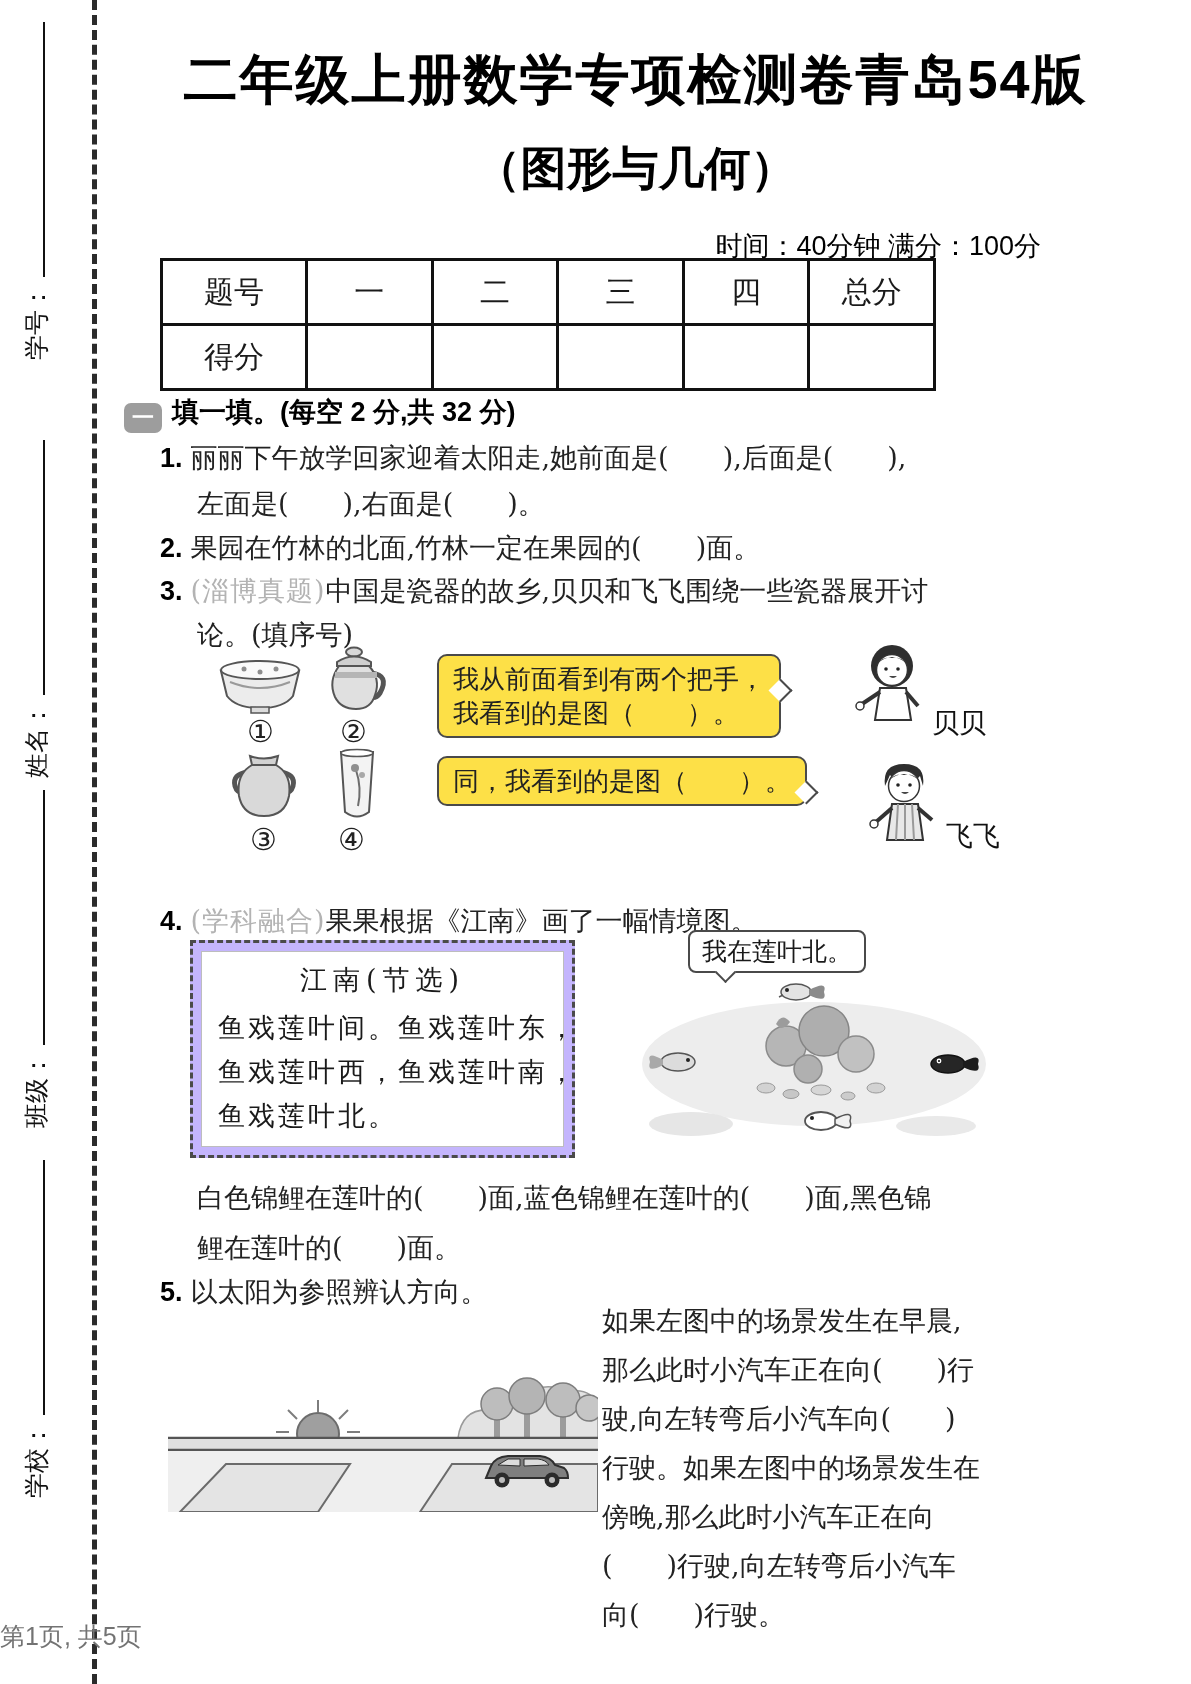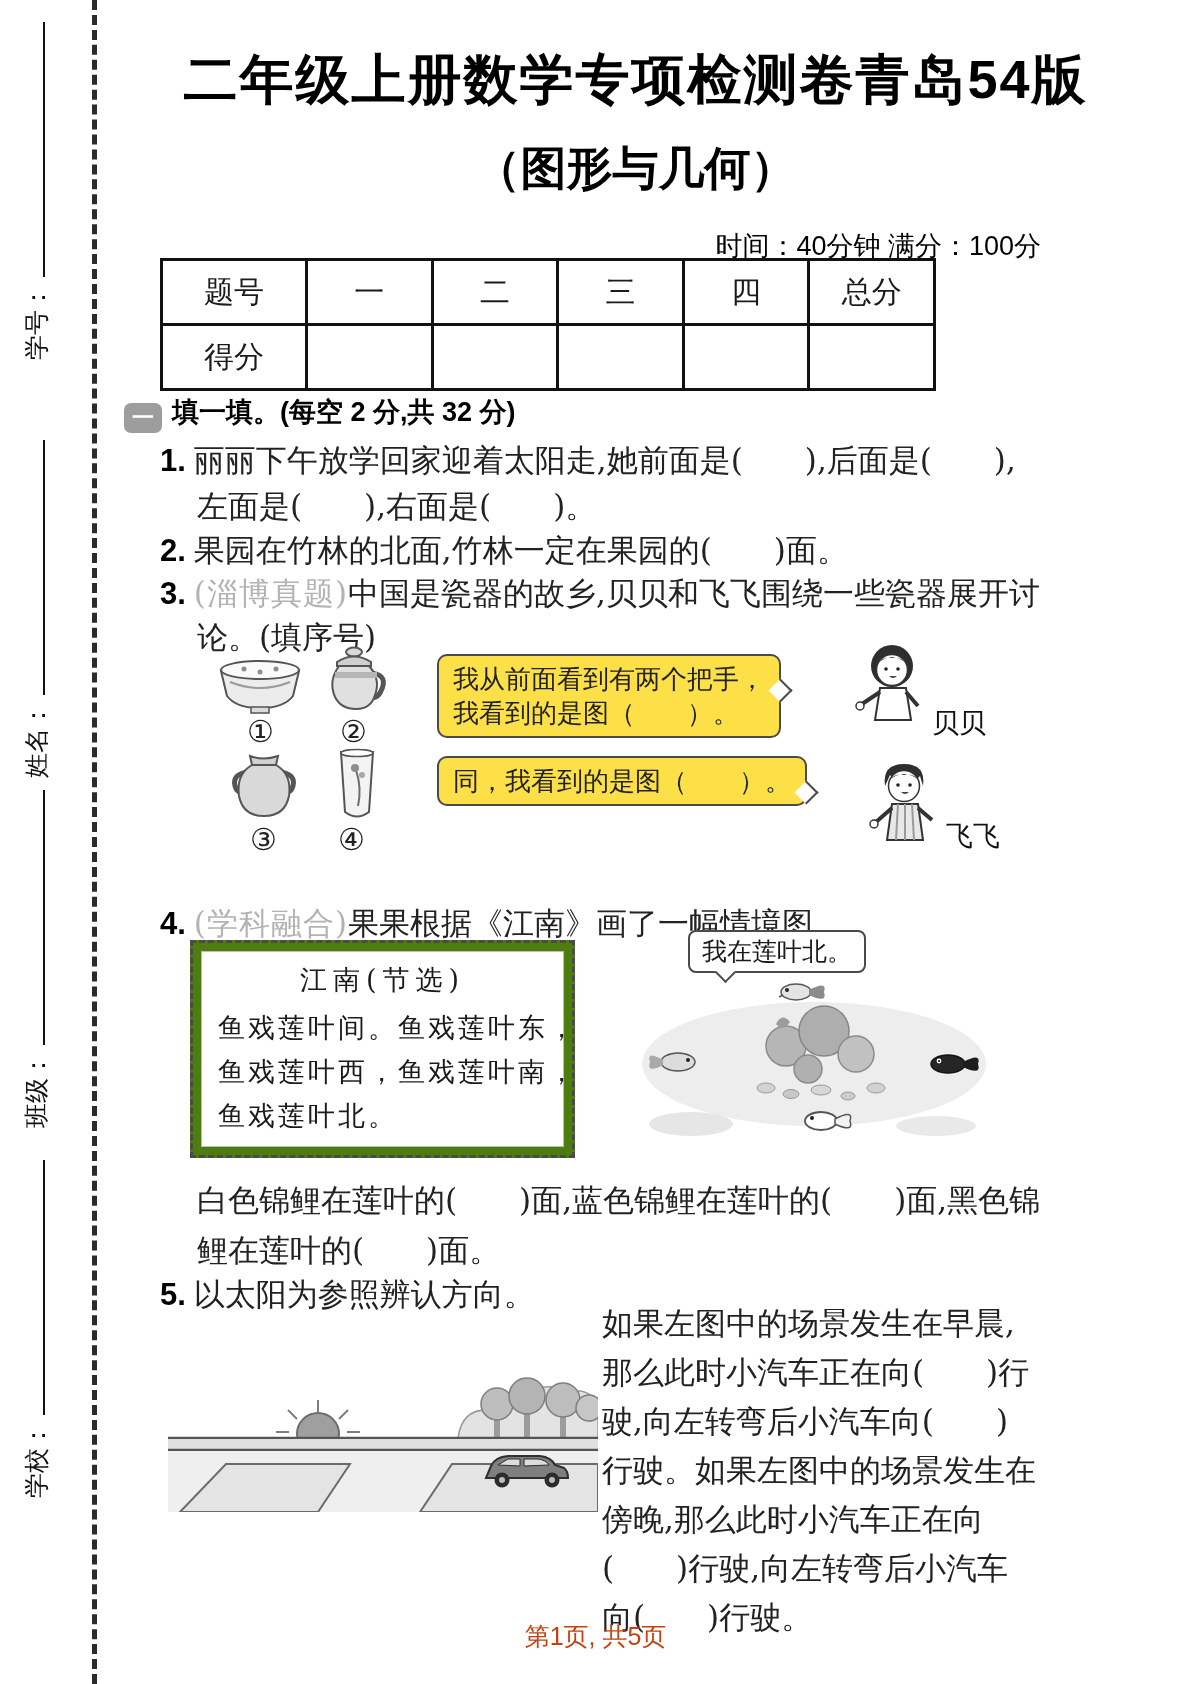--- a/index.html
+++ b/index.html
@@ -46,21 +46,21 @@
   
   .section-head { position:absolute; left:124px; top:394px; font-size:27px; white-space:nowrap; }
   .section-badge {
     display:inline-block; width:38px; height:30px; margin-right:10px;
     background:#9d9d9d; border-radius:7px; color:#ffffff; text-align:center;
     line-height:30px; font-size:22px; font-weight:bold; vertical-align:-4px;
     font-family:"Liberation Sans", sans-serif;
   }
   .section-title { font-weight:bold; font-family:"Liberation Sans", sans-serif; color:#000; }
   
-  .q-line { position:absolute; font-size:31px; white-space:nowrap; color:#222; }
+  .q-line { position:absolute; font-size:27px; white-space:nowrap; color:#222; }
   .q-num {
     font-family:"Liberation Sans", sans-serif; font-weight:bold; color:#000;
     margin-right:8px;
   }
   .q-tag { color:#b3b3b3; letter-spacing:1px; }
   
   .item-label { position:absolute; font-size:30px; color:#222; }
   .figure { position:absolute; }
   .bubble {
     position:absolute; border:2.5px solid #4a4a4a; border-radius:10px;
@@ -69,42 +69,42 @@
   }
   .bubble .tail {
     position:absolute; right:-10px; top:26px; width:15px; height:15px; background:#fff;
     border-top:2.5px solid #4a4a4a; border-right:2.5px solid #4a4a4a;
     transform:rotate(45deg);
   }
   .speaker-name { position:absolute; font-size:27px; color:#111; }
   
   .poem-box {
     position:absolute; left:190px; top:940px; width:385px; height:218px;
-    border:3px dashed #4a4a4a; background:#4d7c0f; padding:8px; box-sizing:border-box;
+    border:3px dashed #4a4a4a; background:#c4b5fd; padding:8px; box-sizing:border-box;
   }
   .poem-inner {
     background:#fff; border:1px solid #bdbdbd; width:100%; height:100%;
     box-sizing:border-box; padding:10px 16px;
   }
   .poem-title { text-align:center; font-size:27px; letter-spacing:6px; margin-bottom:8px; }
   .poem-line { font-size:27px; line-height:44px; letter-spacing:3px; white-space:nowrap; }
   .pond-wrap { position:absolute; left:636px; top:926px; width:355px; height:220px; }
   .pond-bubble {
     position:absolute; left:52px; top:4px; border:2.5px solid #4a4a4a; border-radius:8px;
     background:#fff; padding:3px 12px; font-size:25px; white-space:nowrap;
   }
   .pond-bubble .tail {
     position:absolute; left:28px; bottom:-9px; width:13px; height:13px; background:#fff;
     border-bottom:2.5px solid #4a4a4a; border-left:2.5px solid #4a4a4a;
     transform:rotate(-45deg);
   }
   
   .footer {
-    position:absolute; left:0; right:0; top:1620px; text-align:center;
-    font-size:25px; color:#c2410c; font-family:"Liberation Sans", sans-serif;
+    position:absolute; left:0; right:0; top:1620px; text-align:left;
+    font-size:25px; color:#737373; font-family:"Liberation Sans", sans-serif;
   }
 </style>
 </head>
 <body>
 
 <div class="page">
 
   <div class="separator"></div>
 
   <div class="margin-field" style="top:360px;">

